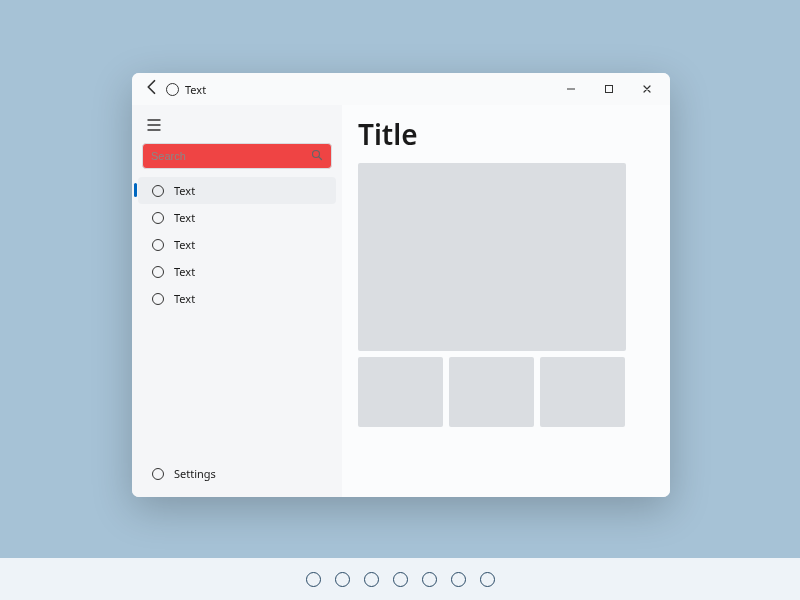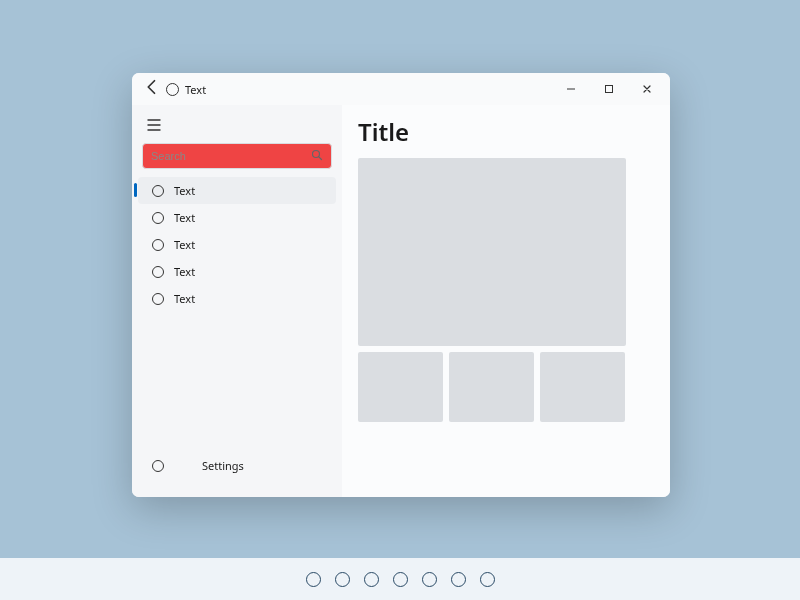--- a/index.html
+++ b/index.html
@@ -81,21 +81,21 @@
     .nav-item.selected::before {
       content:""; position:absolute; left:-4px; top:6px; width:3px; height:14px; background:#0067c0; border-radius:2px;
     }
     .sidebar .grow { flex:1; }
     .content {
       flex:1;
       background:#fbfcfd;
       padding: 10px 16px 16px 16px;
       overflow:hidden;
     }
-    .content h1 { font-size:24px; font-weight:600; margin-bottom:10px; }
+    .content h1 { font-size:28px; font-weight:600; margin-bottom:10px; }
     .big-ph {
       width: 268px; height: 188px;
       background:#dadde1; border-radius:2px;
     }
     .thumbs { display:flex; gap:6px; margin-top:6px; }
     .thumb { width:85px; height:70px; background:#dadde1; border-radius:2px; }
     .taskbar {
       position:absolute; left:0; right:0; bottom:0; height:42px;
       background:#eef3f8;
       display:flex; align-items:center; justify-content:center; gap:14px;
@@ -164,21 +164,21 @@
         <div class="nav-item">
           <span class="circ"></span>
           <span class="lbl">Text</span>
         </div>
         <div class="nav-item">
           <span class="circ"></span>
           <span class="lbl">Text</span>
         </div>
       </div>
       <div class="grow"></div>
-      <div class="nav-item" style="margin-bottom:12px;gap:28px;">
+      <div class="nav-item" style="margin-bottom:4px;">
         <span class="circ"></span>
         <span class="lbl">Settings</span>
       </div>
     </div>
 
     <div class="content">
       <h1>Title</h1>
       <div class="big-ph"></div>
       <div class="thumbs">
         <div class="thumb"></div>

